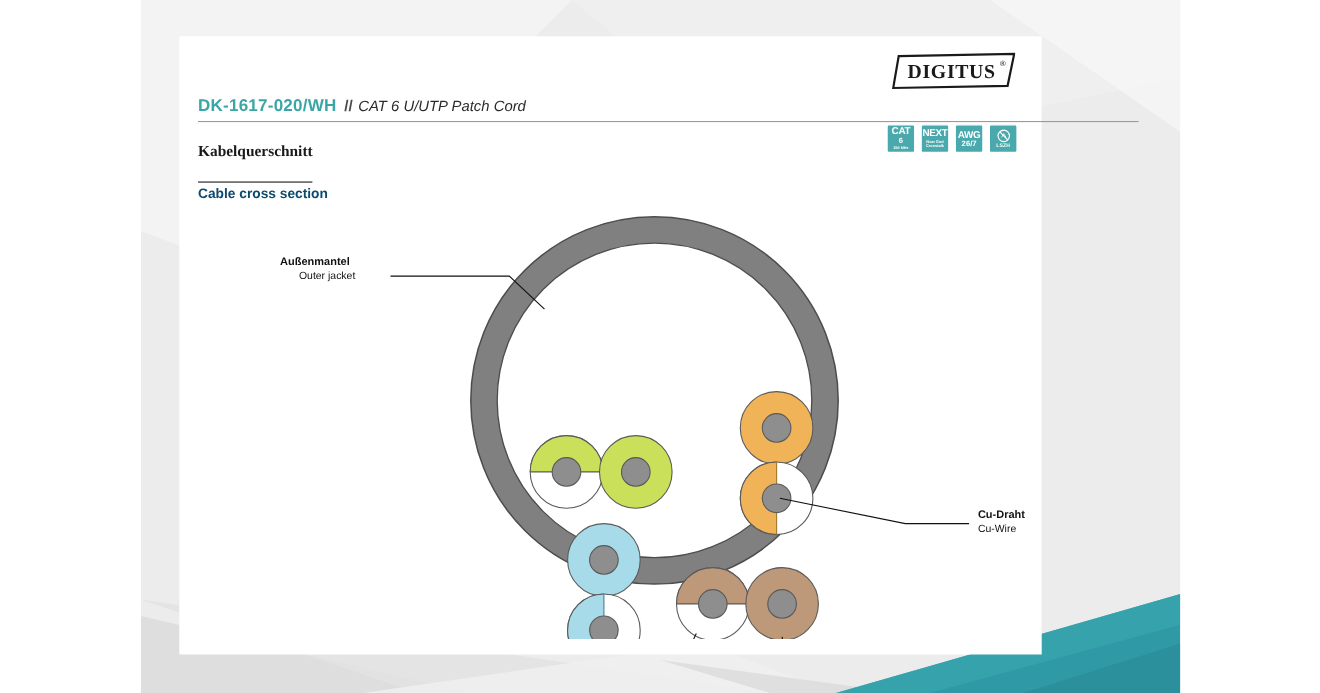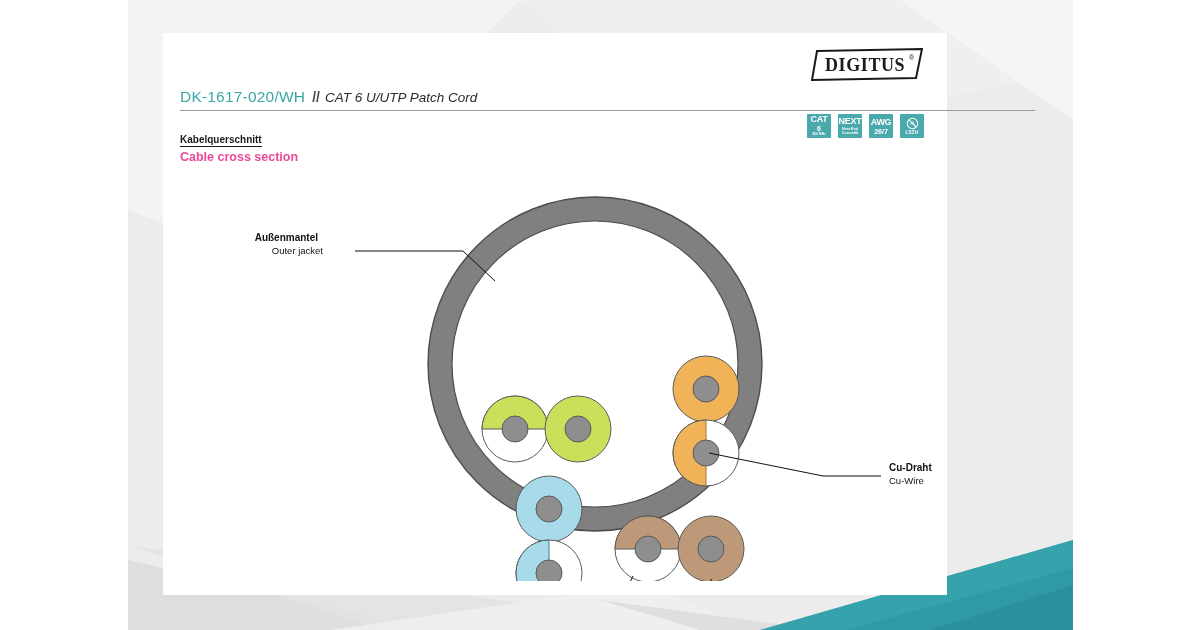--- a/index.html
+++ b/index.html
@@ -25,21 +25,21 @@
   .logo-wrap{
     position:absolute;right:24px;top:14px;width:112px;height:36px;
   }
   .title-row{
     position:absolute;left:17px;top:55px;width:855px;
     border-bottom:1px solid #9a9a9a;
     padding-bottom:4px;
     white-space:nowrap;
   }
   .sku{
-    color:#3aa6a6;font-weight:normal;font-size:15.5px;letter-spacing:0.2px;
+    color:#3aa6a6;font-weight:bold;font-size:15.5px;letter-spacing:0.2px;
   }
   .sep{color:#4a4a4a;font-weight:bold;font-size:14px;margin:0 5px 0 7px;}
   .prodname{color:#2b2b2b;font-size:13.5px;font-style:italic;}
 
   .badges{position:absolute;right:22px;top:80px;display:flex;gap:5px;}
   .badge{
     width:26px;height:26px;background:#4aa9ac;border:1px solid #ffffff;
     border-radius:2px;color:#ffffff;display:flex;flex-direction:column;
     align-items:center;justify-content:center;line-height:1;
     box-sizing:border-box;overflow:hidden;
@@ -47,24 +47,24 @@
   .badge .b1{font-size:9px;font-weight:bold;letter-spacing:-0.3px;}
   .badge .b2{font-size:7px;font-weight:bold;margin-top:1px;}
   .badge .b3{font-size:3.4px;font-weight:bold;margin-top:1px;text-align:center;}
   .badge .b-sub{font-size:3.6px;font-weight:bold;text-align:center;line-height:1.15;margin-top:1px;}
   .badge.lszh{justify-content:center;gap:1px;}
   .badge.lszh .lsz-txt{font-size:4.6px;font-weight:bold;letter-spacing:0.2px;}
 
   
   .sec{position:absolute;left:17px;top:96px;}
   .sec-de{
-    font-size:10px;font-weight:bold;color:#1a1a1a;
-    border-bottom:1px solid #1a1a1a;display:inline-block;padding-bottom:1px;
-  }
-  .sec-en{font-size:12.5px;font-weight:bold;color:#ec4899;margin-top:3px;}
+    font-size:14px;font-weight:bold;color:#1a1a1a;
+    border-bottom:1px solid #1a1a1a;display:inline-block;padding-bottom:18px;font-family:Liberation Serif, serif;
+  }
+  .sec-en{font-size:12.5px;font-weight:bold;color:#0c4a6e;margin-top:3px;}
 
   
   .diagram{position:absolute;left:0;top:118px;width:890px;height:430px;}
 
   .cal-de{font-size:10px;font-weight:bold;fill:#111111;font-family:"Liberation Sans", sans-serif;}
   .cal-en{font-size:9.5px;fill:#111111;font-family:"Liberation Sans", sans-serif;}
 </style>
 </head>
 <body>
 

